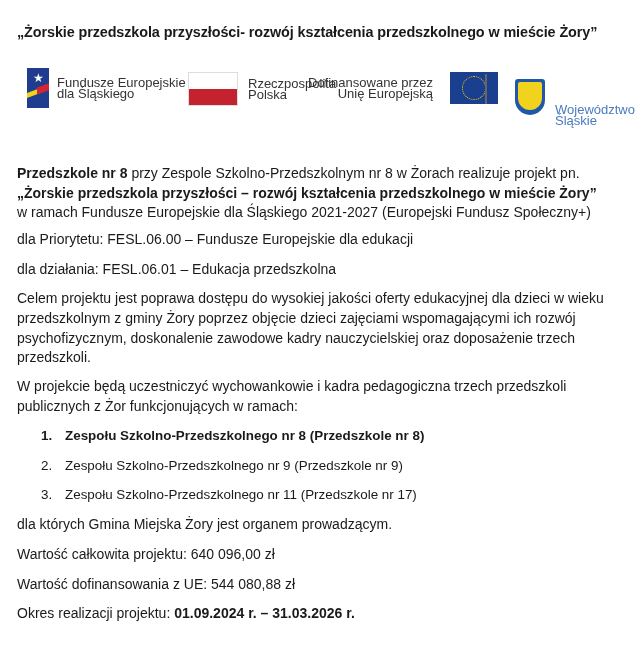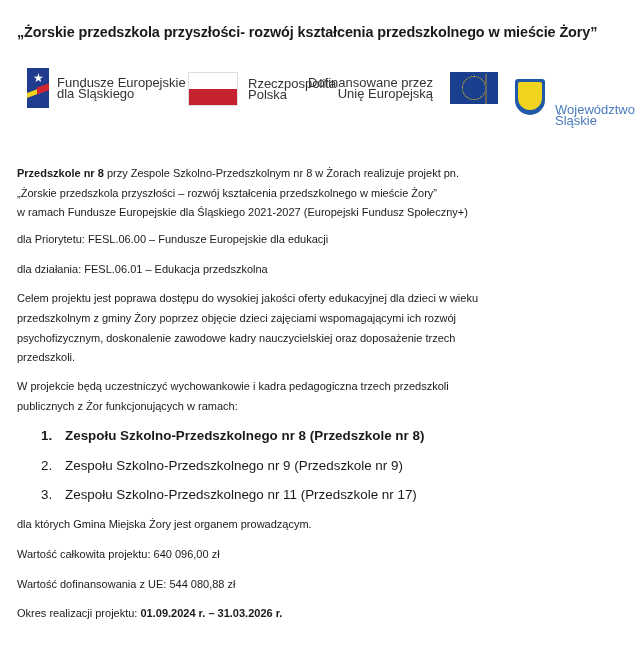--- a/index.html
+++ b/index.html
@@ -29,21 +29,21 @@
     .pl-flag .rd { flex: 1; background: #c4222f; }
     .eu-logo { left: 308px; top: 12px; gap: 9px; }
     .eu-logo .logo-text { text-align: right; margin-right: 8px; }
     .eu-flag { width: 48px; height: 32px; background: #1b3f8f; position: relative; }
     .eu-flag .ring { position: absolute; left: 12px; top: 4px; width: 22px; height: 22px; border: 1.5px dotted #f5d400; border-radius: 50%; }
     .divider { position: absolute; left: 485px; top: 14px; width: 2px; height: 30px; background: #666; }
     .sl-logo { left: 515px; top: 8px; }
     .sl-shield { width: 30px; height: 36px; background: #1f58a8; border-radius: 3px 3px 15px 15px; position: relative; margin-right: 10px; }
     .sl-shield .eagle { position: absolute; left: 3px; top: 3px; width: 24px; height: 28px; background: #f1d21c; border-radius: 2px 2px 12px 12px; }
     .sl-logo .logo-text { color: #4a7bc0; margin-top: 36px; }
-    .row { position: absolute; left: 17px; font-size: 11px; line-height: 19.5px; white-space: nowrap; }
+    .row { position: absolute; left: 17px; font-size: 14px; line-height: 19.5px; white-space: nowrap; }
     b { font-weight: bold; }
     .list-item { position: absolute; left: 41px; font-size: 13.4px; line-height: 19.5px; white-space: nowrap; }
     .list-item .num { display: inline-block; width: 24px; }
   </style>
 </head>
 <body>
 
 <div class="page">
 
   <div class="title">„Żorskie przedszkola przyszłości- rozwój kształcenia przedszkolnego w mieście Żory”</div>
@@ -89,21 +89,21 @@
           <div class="eagle"></div>
         </div>
       <div class="logo-text">
         <div>Województwo</div>
         <div>Śląskie</div>
       </div>
     </div>
   </div>
 
   <div class="row" style="top:164px;"><b>Przedszkole nr 8</b><span> przy Zespole Szkolno-Przedszkolnym nr 8 w Żorach realizuje projekt pn.</span></div>
-  <div class="row" style="top:184px; font-weight:normal;">„Żorskie przedszkola przyszłości – rozwój kształcenia przedszkolnego w mieście Żory”</div>
+  <div class="row" style="top:184px; font-weight:bold;">„Żorskie przedszkola przyszłości – rozwój kształcenia przedszkolnego w mieście Żory”</div>
   <div class="row" style="top:203px;">w ramach Fundusze Europejskie dla Śląskiego 2021-2027 (Europejski Fundusz Społeczny+)</div>
 
   <div class="row" style="top:230px;">dla Priorytetu: FESL.06.00 – Fundusze Europejskie dla edukacji</div>
   <div class="row" style="top:260px;">dla działania: FESL.06.01 – Edukacja przedszkolna</div>
 
   <div class="row" style="top:289px;">Celem projektu jest poprawa dostępu do wysokiej jakości oferty edukacyjnej dla dzieci w wieku</div>
   <div class="row" style="top:309px;">przedszkolnym z gminy Żory poprzez objęcie dzieci zajęciami wspomagającymi ich rozwój</div>
   <div class="row" style="top:329px;">psychofizycznym, doskonalenie zawodowe kadry nauczycielskiej oraz doposażenie trzech</div>
   <div class="row" style="top:348px;">przedszkoli.</div>
 

